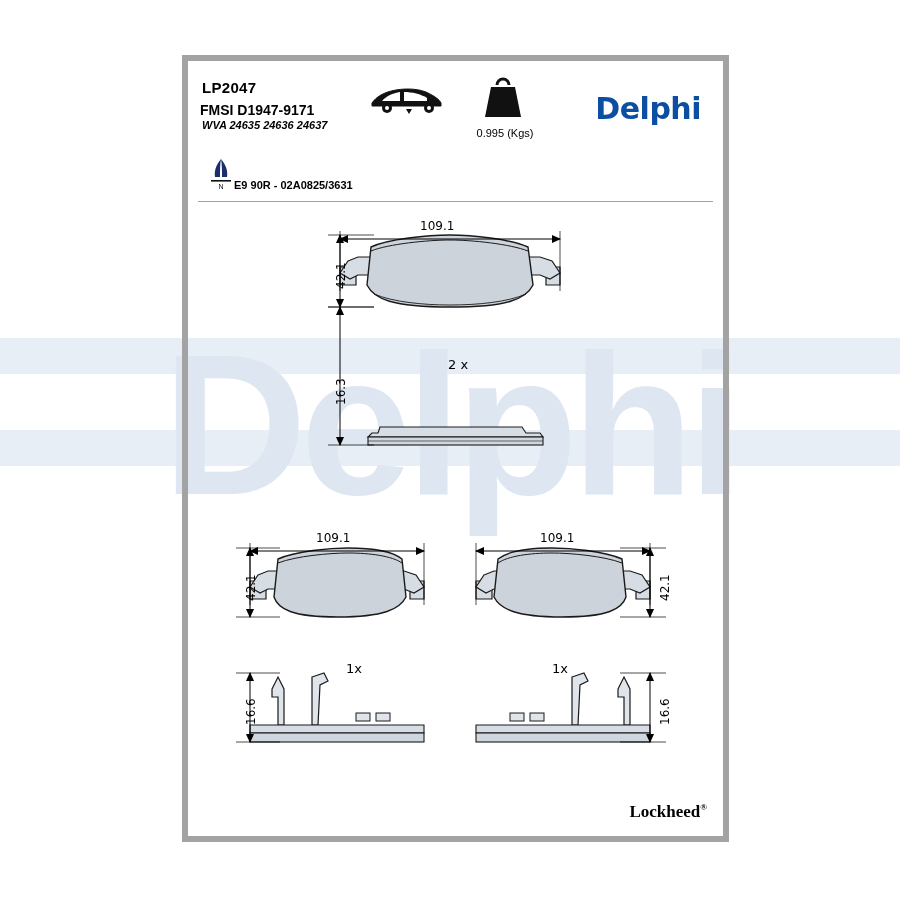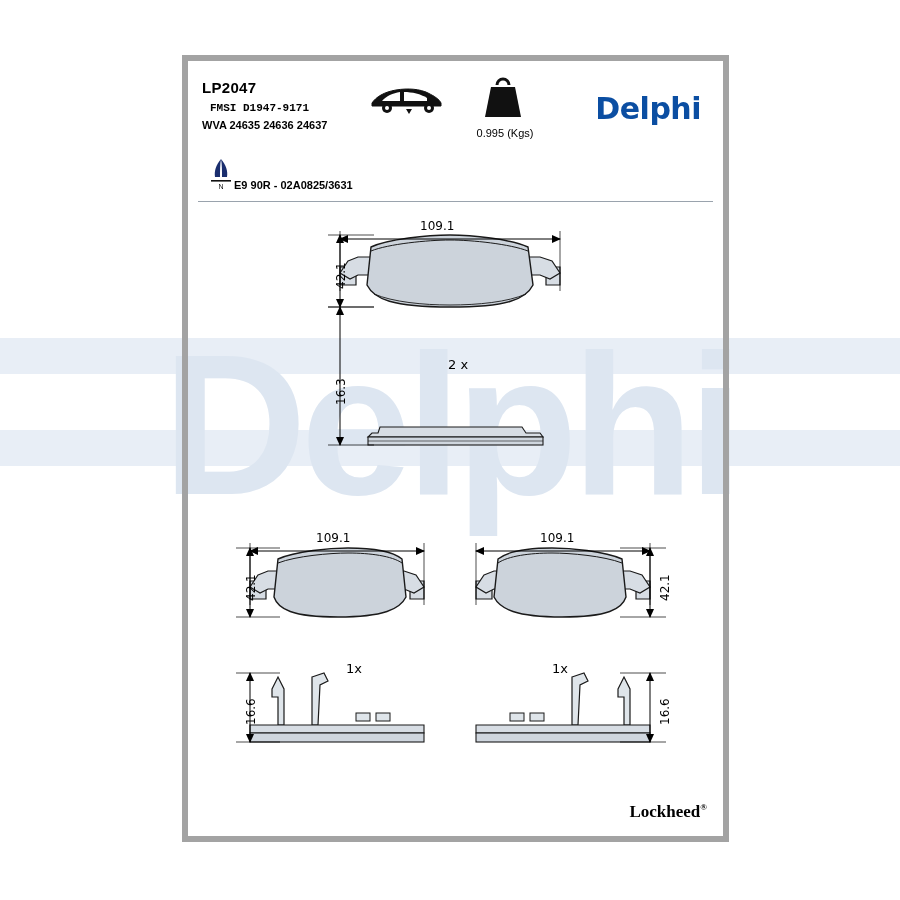--- a/index.html
+++ b/index.html
@@ -70,32 +70,32 @@
   .hdr-code {
     position: absolute;
     left: 14px; top: 18px;
     font-size: 15px;
     font-weight: bold;
     color: #000;
     letter-spacing: 0.3px;
   }
   .hdr-fmsi {
     position: absolute;
-    left: 22px; top: 41px;
-    font-size: 11px;
-    font-weight: bold;
-    color: #000;
-    font-family: Liberation Mono, monospace;
+    left: 12px; top: 41px;
+    font-size: 14px;
+    font-weight: bold;
+    color: #000;
   }
   .hdr-wva {
     position: absolute;
     left: 14px; top: 58px;
     font-size: 11px;
     font-weight: bold;
     color: #000;
+    font-style: italic;
   }
 
   .car-icon {
     position: absolute;
     left: 178px;
     top: 16px;
     width: 80px;
     height: 40px;
   }
   .weight-icon {

